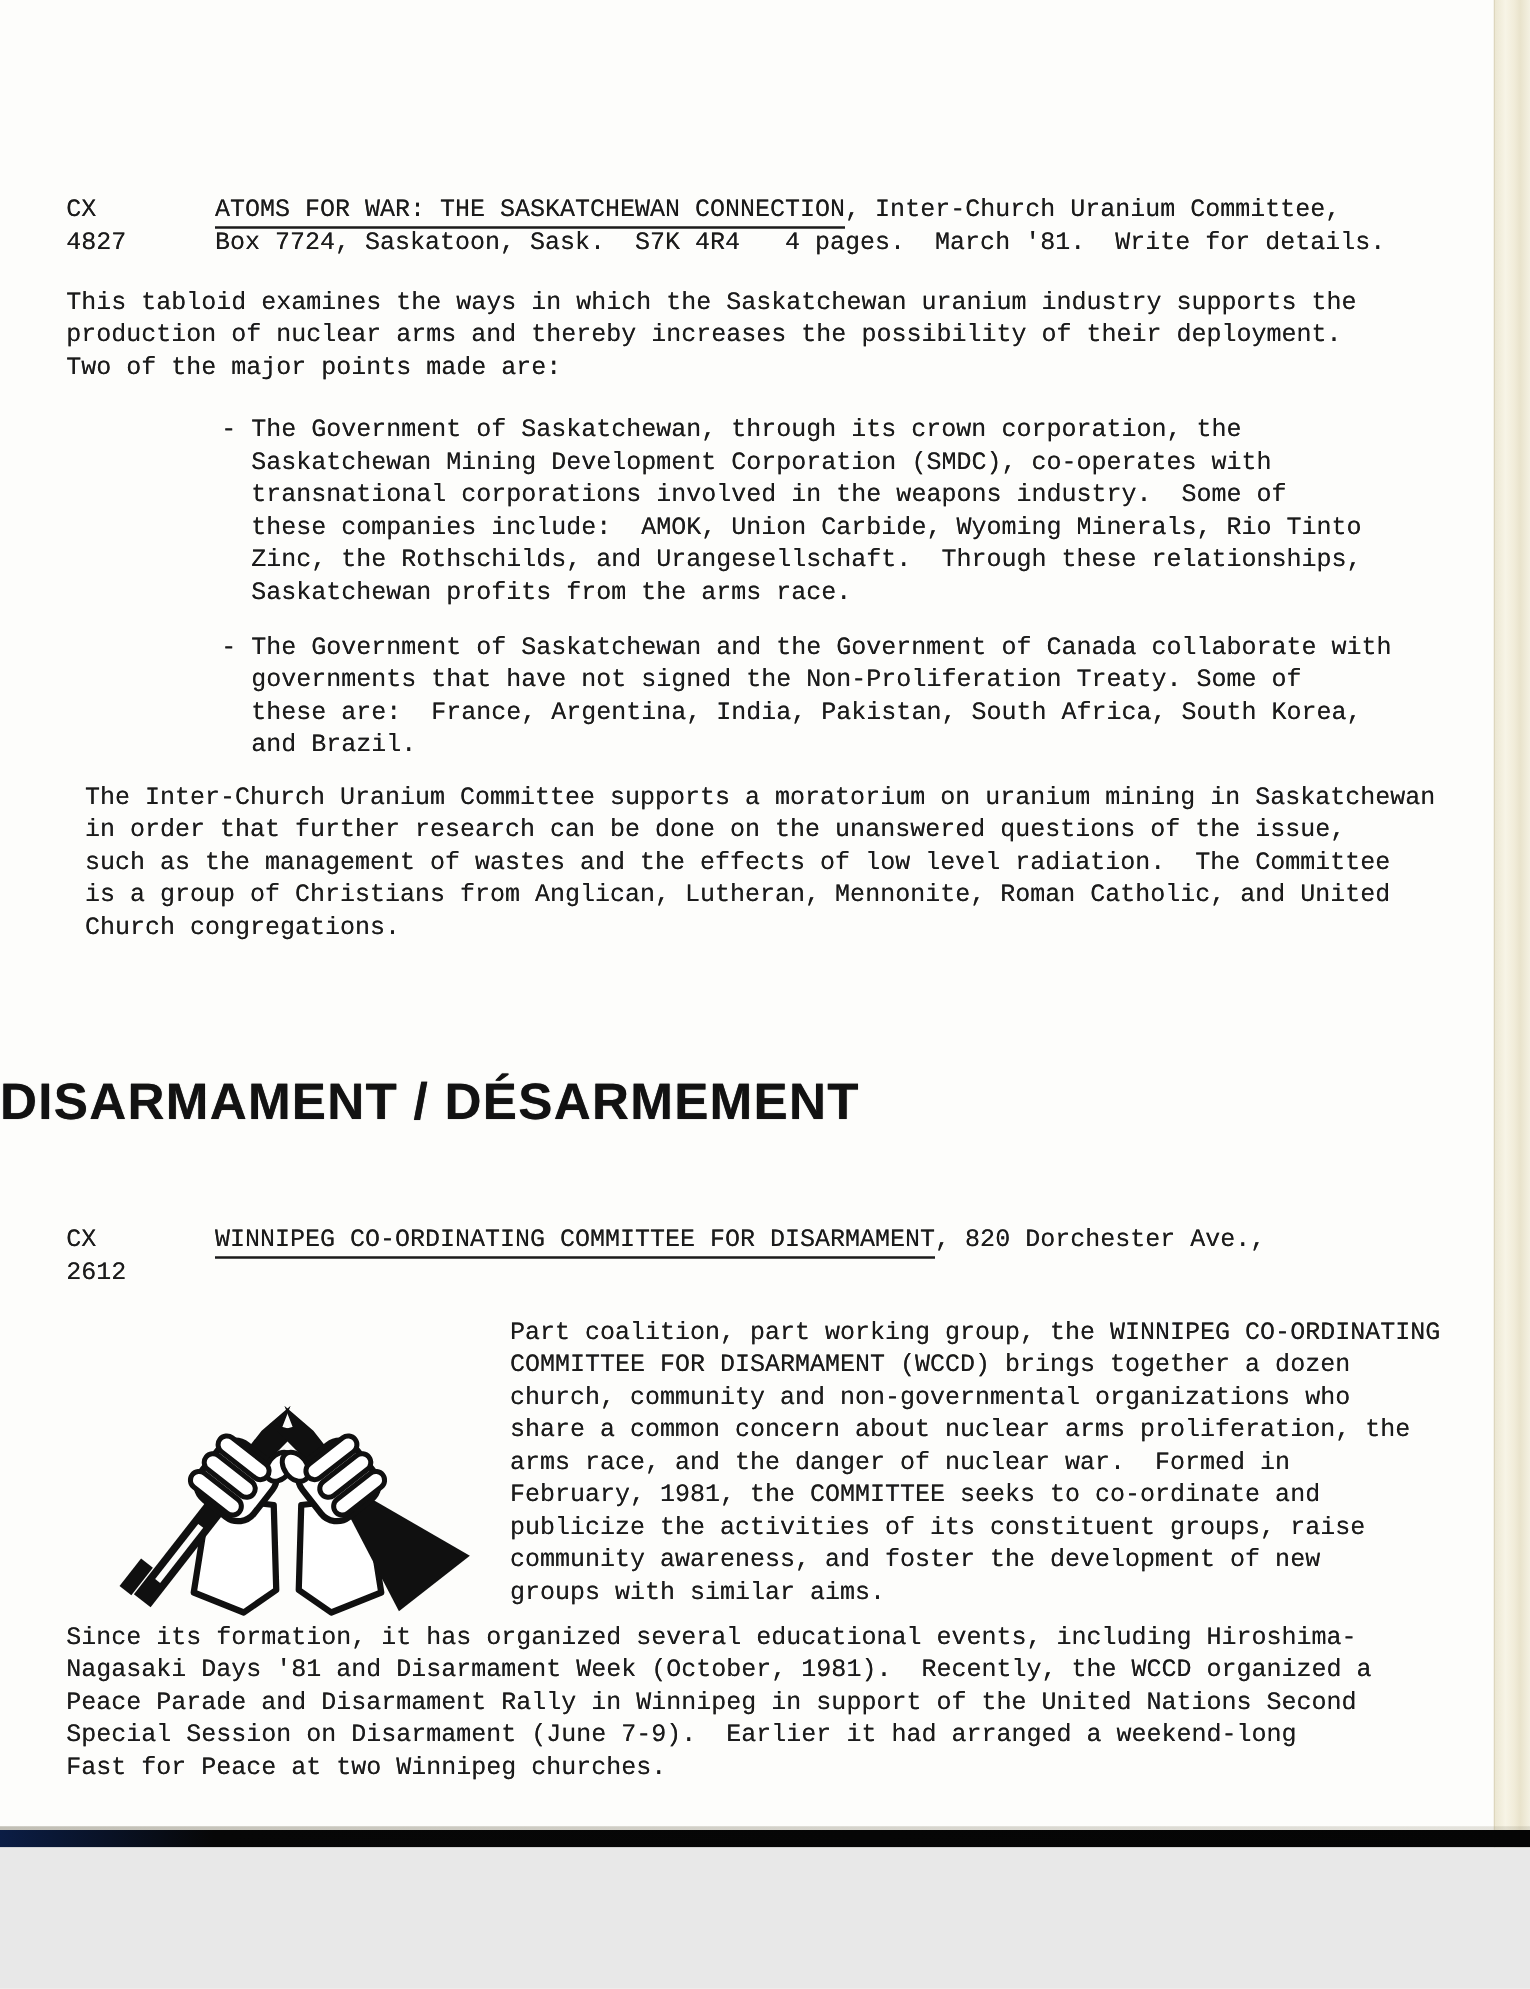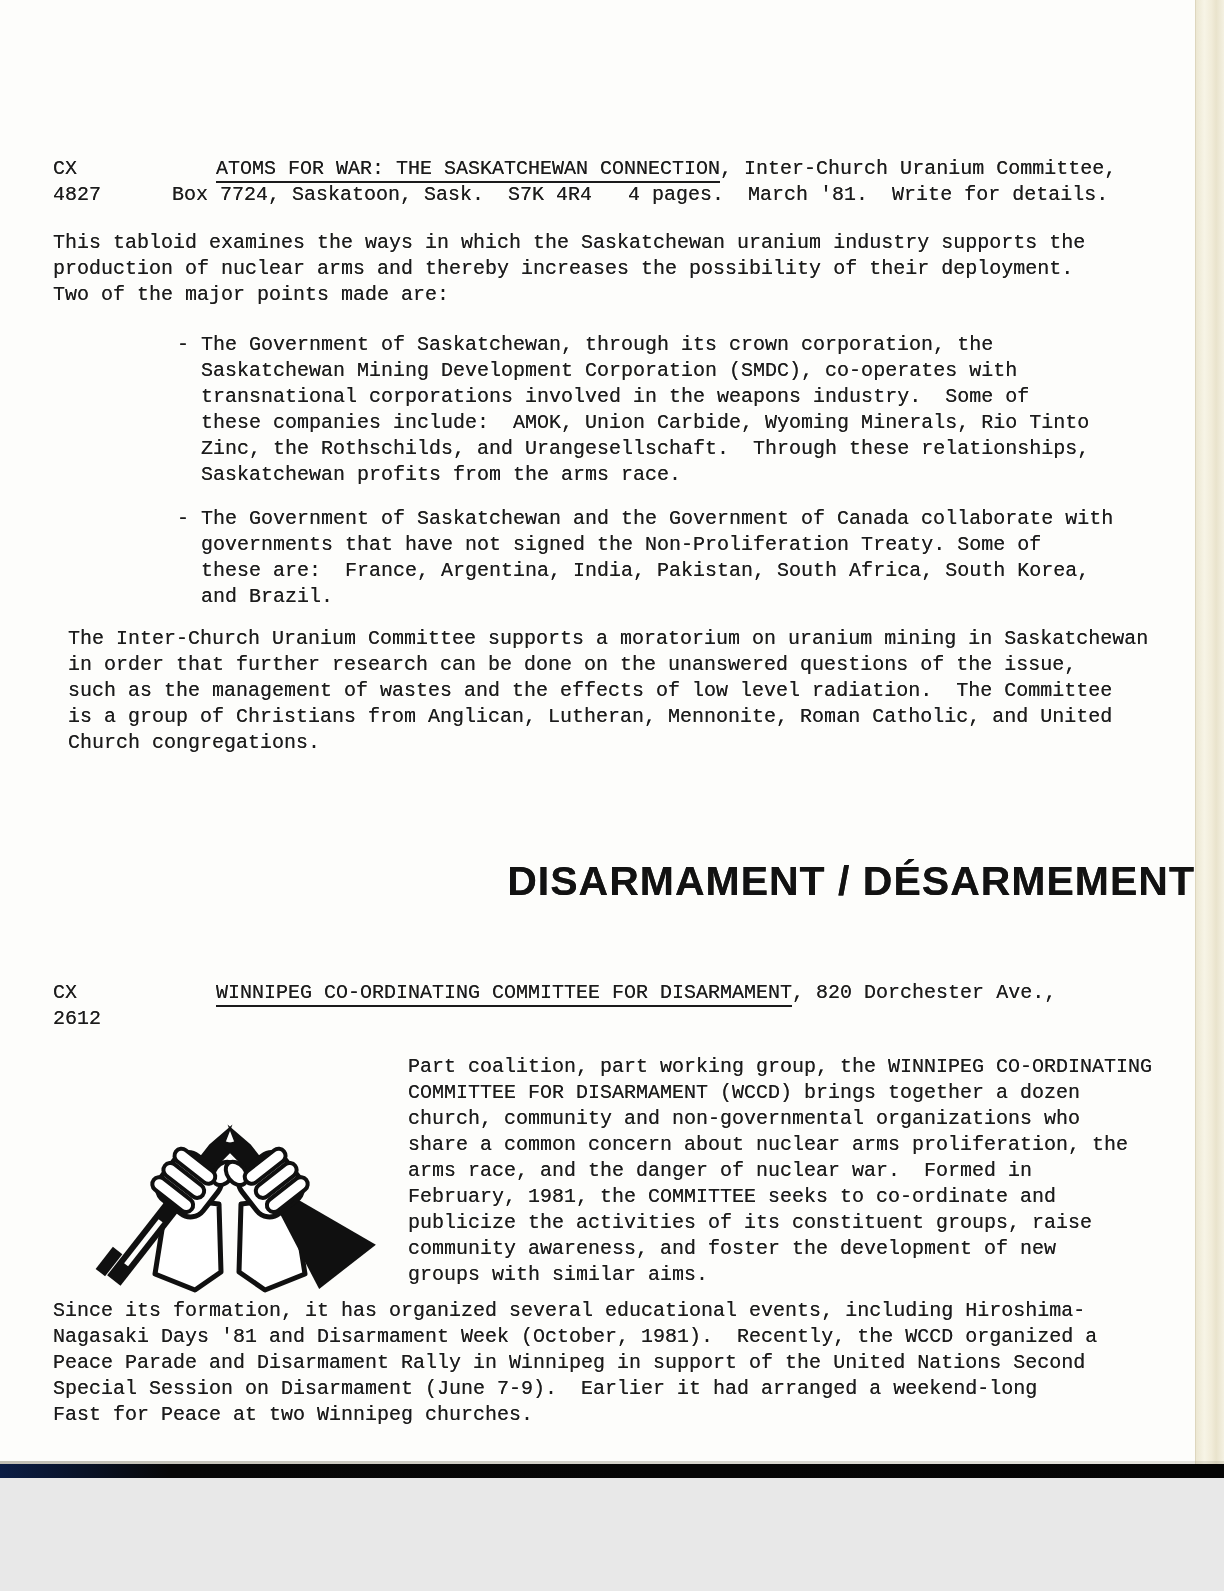--- a/index.html
+++ b/index.html
@@ -8,26 +8,26 @@
     width:1224px;height:1478px;
     background:#fdfdfb;
     overflow:hidden;
     font-family:"Liberation Mono","DejaVu Sans Mono",monospace;
     color:#1b1b1b;
     font-size:20px;line-height:26px;
     text-shadow:0 0 .5px rgba(20,20,20,.75);
   }
   .pre{white-space:pre-wrap;}
   .abs{position:absolute;}
-  .u{border-bottom:2.5px solid #1b1b1b;padding-bottom:1px;margin-left:44px;}
+  .u{border-bottom:2.5px solid #1b1b1b;padding-bottom:1px;}
   .code div{line-height:26px;}
   .head div{white-space:pre;}
   .section-heading{
     position:absolute;left:0;top:858px;width:1195px;
-    text-align:right;
+    text-align:left;
     font-family:"Liberation Sans","DejaVu Sans",sans-serif;
     font-weight:700;font-size:41px;line-height:46px;
     letter-spacing:1px;color:#121212;
     text-shadow:0 0 .6px rgba(0,0,0,.8);
   }
   .footer{font-size:20px;}
   .edge-strip{
     position:absolute;top:0;right:0;width:28px;height:1591px;
     background:linear-gradient(90deg,#ece7d2 0%,#f7f4e6 30%,#f1ecd9 55%,#e9e3cc 72%,#f4f1e2 100%);
     border-left:1px solid #ddd6bd;

